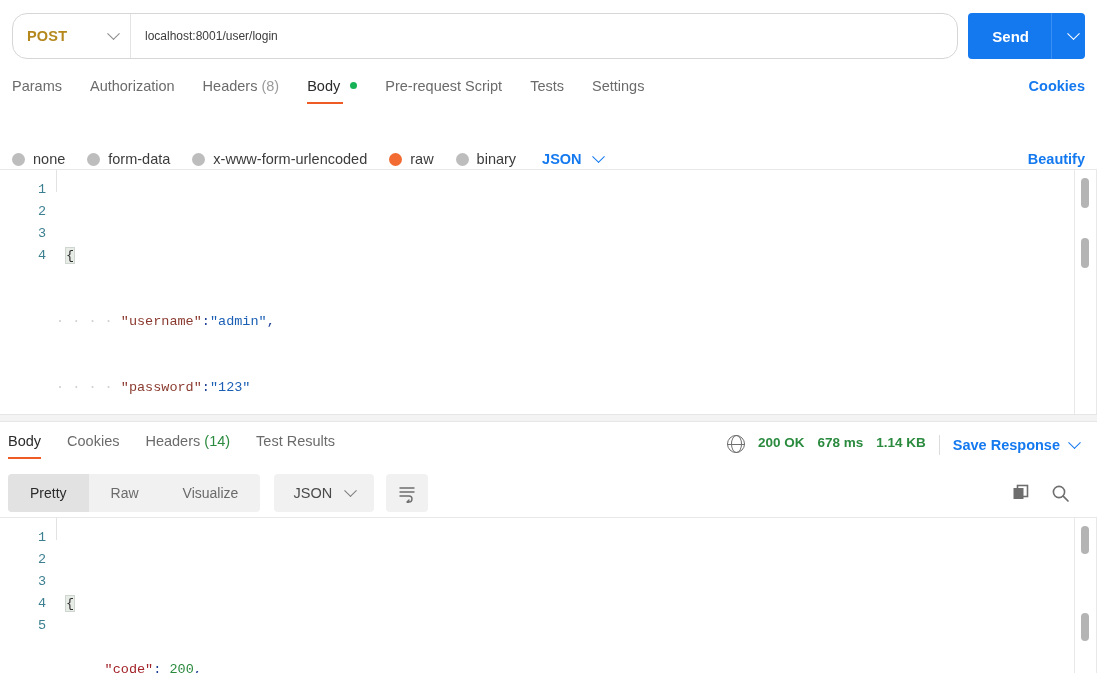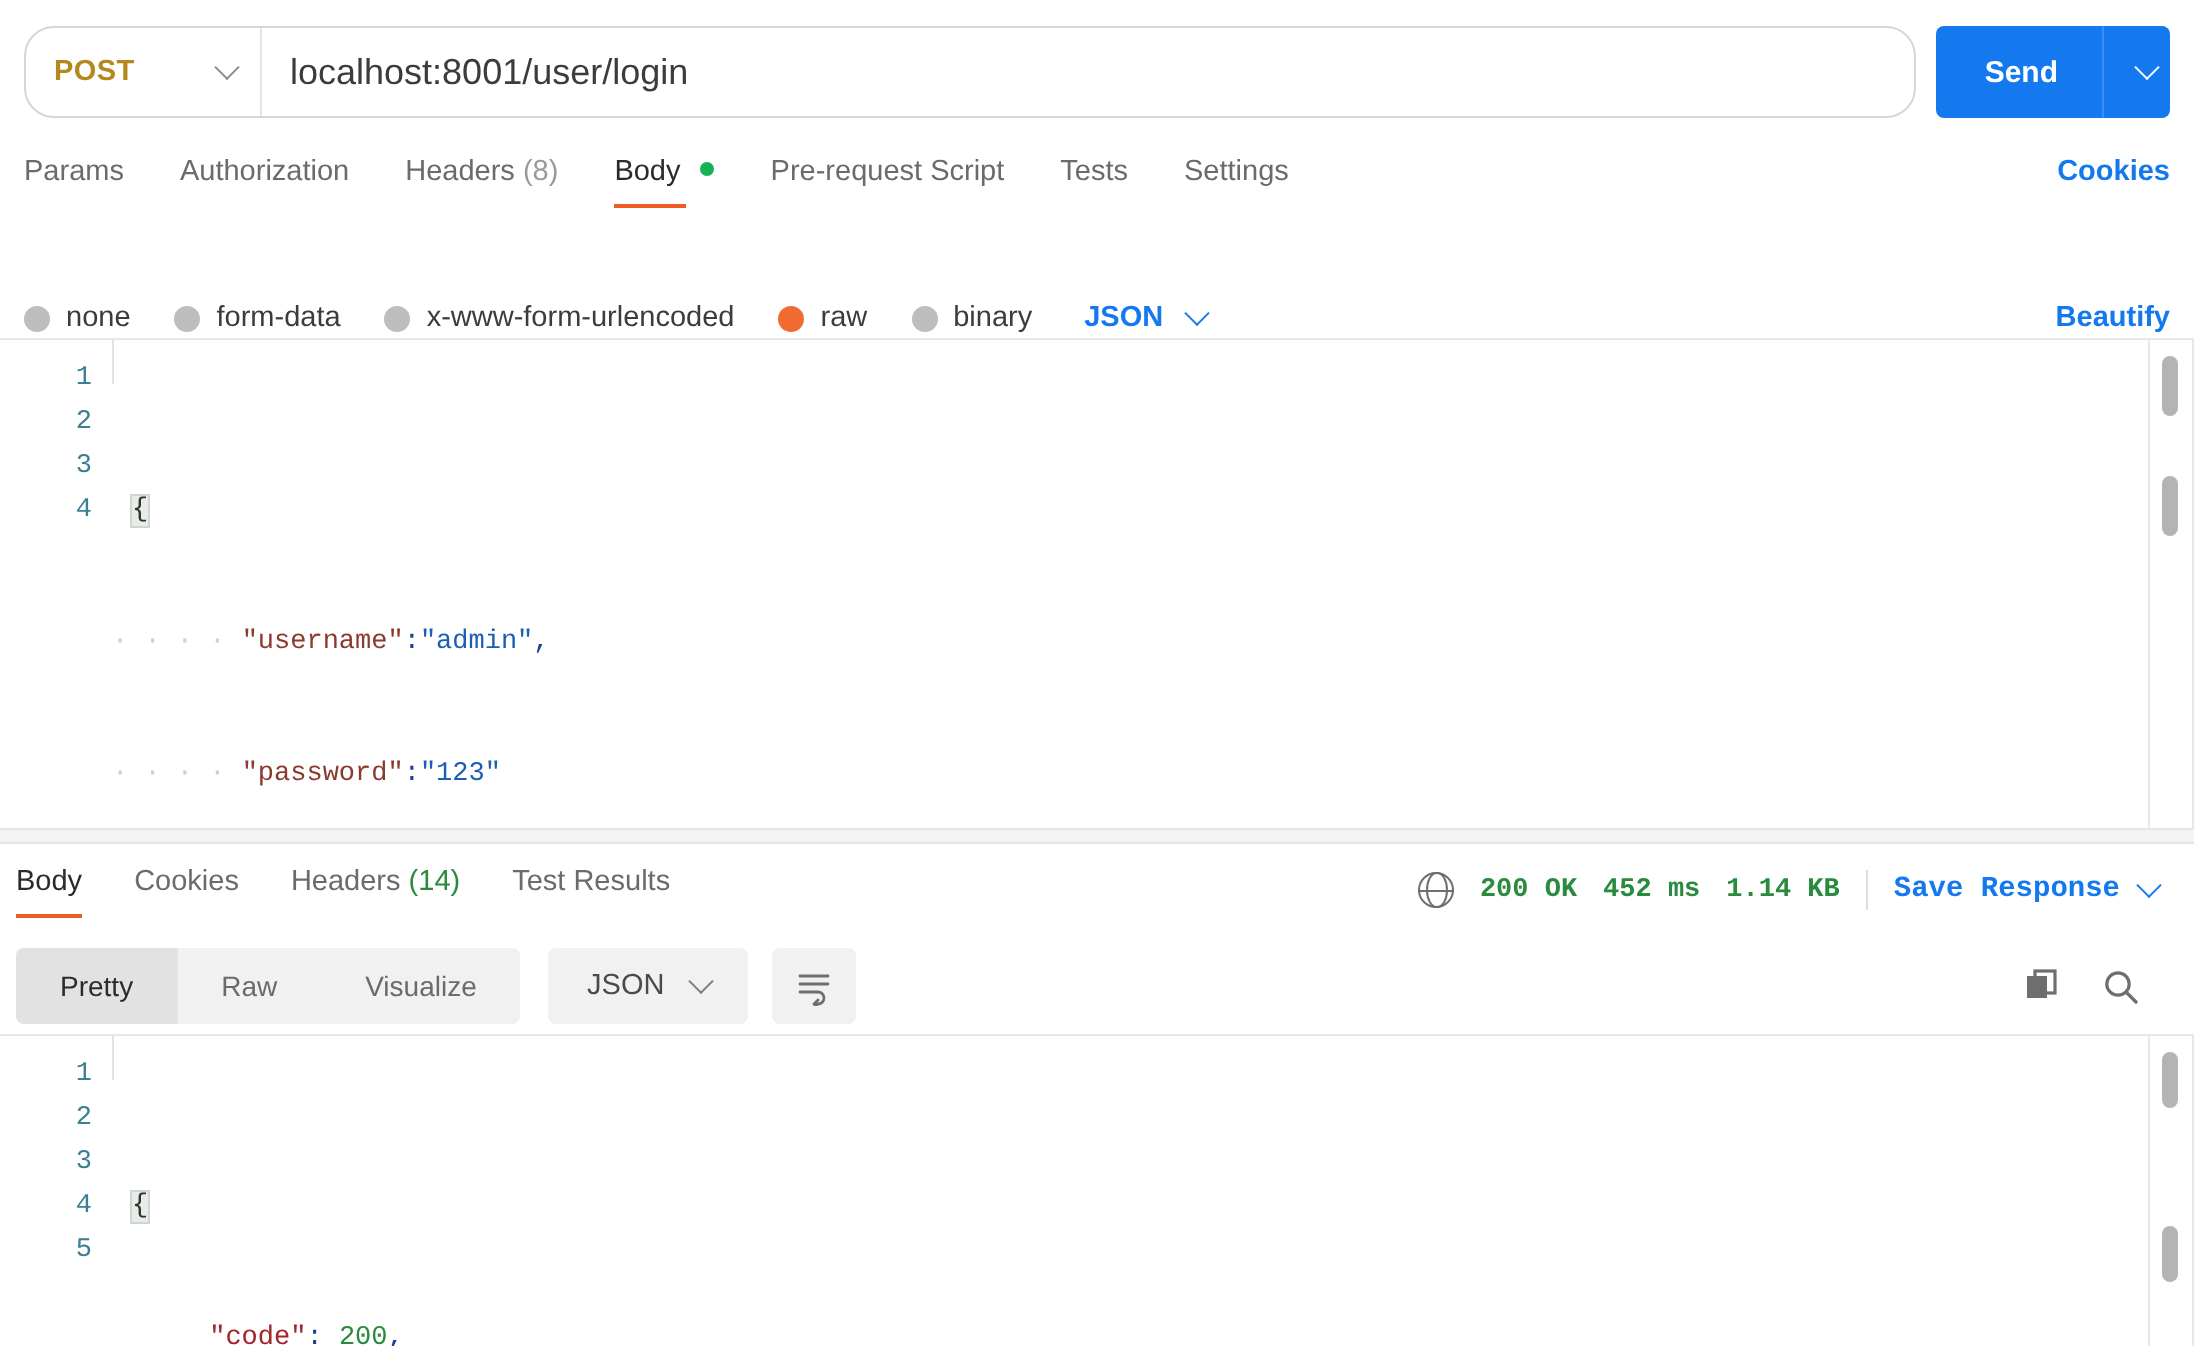--- a/index.html
+++ b/index.html
@@ -43,21 +43,21 @@
   .chev {
     display: inline-block; width: 9px; height: 9px;
     border-right: 1.6px solid #8a8a8a;
     border-bottom: 1.6px solid #8a8a8a;
     transform: rotate(45deg) translate(-2px,-2px);
     margin-left: 10px;
   }
   .chev.white { border-color: #ffffff; }
   .url-input {
     flex: 1; border: none; outline: none;
-    font-size: 18px; color: #3c3c3c;
+    font-size: 12px; color: #3c3c3c;
     padding: 0 0 0 14px; height: 100%;
     background: transparent;
     font-family: "Liberation Sans", sans-serif;
   }
   .send-wrap {
     display: flex; align-items: stretch;
     height: 46px; margin-left: 10px;
     border-radius: 4px; overflow: hidden;
     background: #1479ef;
   }
@@ -210,22 +210,22 @@
     white-space: nowrap;
   }
   .rtab.active { color: #2b2b2b; }
   .rtab.active::after {
     content: ""; position: absolute;
     left: 0; right: 0; bottom: 2px; height: 2px;
     background: #ef5b25;
   }
   .rtab .cnt { color: #2a8a3e; }
   .status-group {
-    margin-left: auto; display: flex; align-items: center;
-    gap: 13px; font-size: 13.5px; padding-right: 10px; font-family: Liberation Mono, monospace;
+    margin-left: auto; display: flex; 
+    gap: 13px; font-size: 13.5px; padding-right: 10px;
   }
   .globe {
     width: 18px; height: 18px; border-radius: 50%;
     border: 1.4px solid #6e6e6e; position: relative;
     flex: 0 0 auto;
   }
   .globe::before {
     content: ""; position: absolute; left: 50%; top: -1.4px; bottom: -1.4px;
     width: 9px; margin-left: -4.5px;
     border: 1.4px solid #6e6e6e; border-radius: 50%;
@@ -392,21 +392,21 @@
     <span>Headers</span>
     <span class="cnt">(14)</span>
   </div>
   <div class="rtab">
     <span>Test Results</span>
   </div>
 
   <div class="status-group">
     <span class="globe"></span>
     <span class="stat">200 OK</span>
-    <span class="stat">452 ms</span>
+    <span class="stat">678 ms</span>
     <span class="stat">1.14 KB</span>
     <span class="stat-sep"></span>
     <span class="save-resp">
       <span>Save Response</span>
       <span class="chev"></span>
     </span>
   </div>
 </div>
 
 <div class="view-toolbar">

